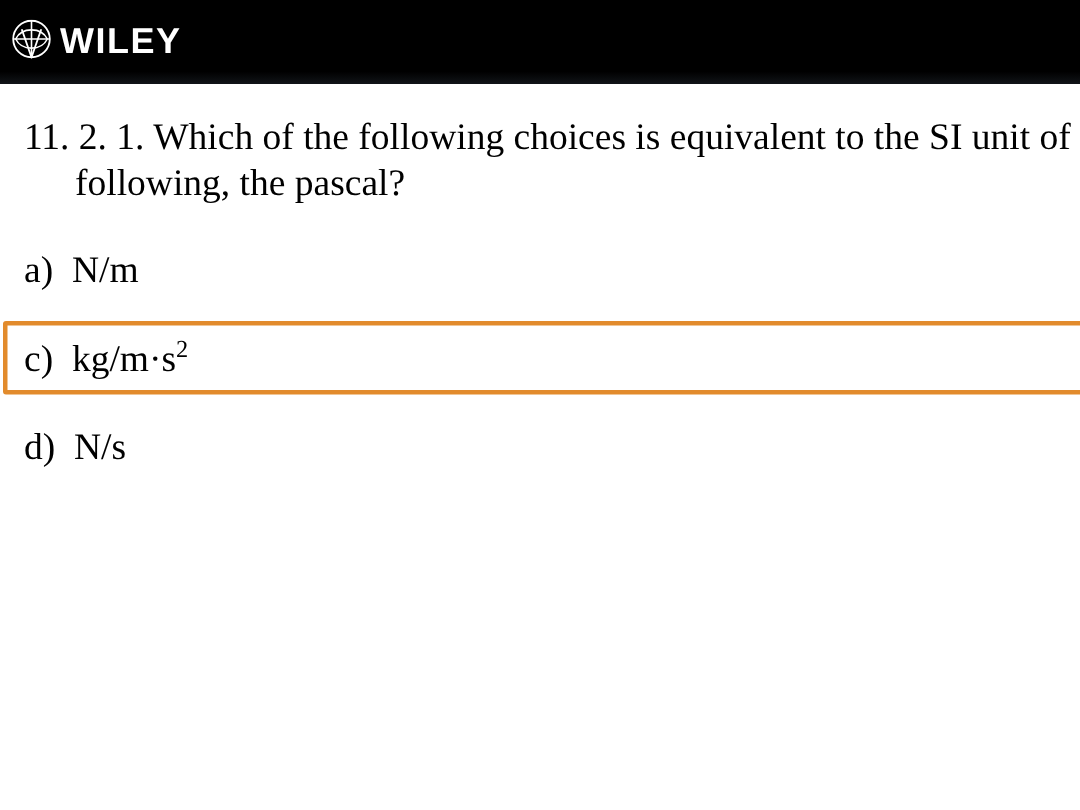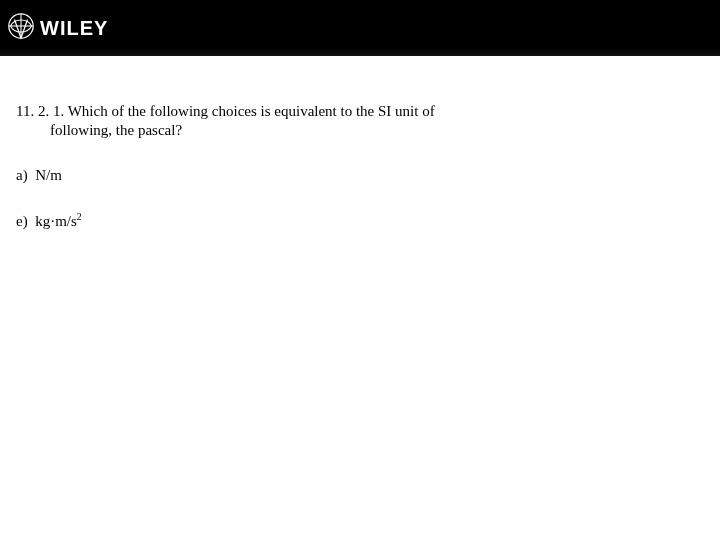--- a/index.html
+++ b/index.html
@@ -21,29 +21,28 @@
     padding-left: 8px;
   }
   .logo {
     display: flex;
     align-items: center;
     gap: 6px;
   }
   .logo-text {
     font-family: Arial, Helvetica, sans-serif;
     font-weight: 700;
-    font-size: 20px;
+    font-size: 24px;
     letter-spacing: 1px;
   }
   .content {
     padding: 20px 4px 0 16px;
     color: #000000;
-    font-size: 15px;
+    font-size: 25px;
     line-height: 1.25;
-    margin-top: 26px;
   }
   .question {
     margin-bottom: 26px;
   }
   .question .q-line2 {
     padding-left: 34px;
   }
   .choices {
     display: flex;
     flex-direction: column;
@@ -105,23 +104,30 @@
   <div class="choices">
 
     <div class="choice-row">
       <span class="choice-text">
         <span>a)</span>&nbsp;
         <span>N/m</span><span class="sup"></span>
       </span>
     </div>
 
 
-
+    <div class="choice-row">
+      <div class="highlight-box"></div>
+      <span class="choice-text">
+        <span>c)</span>&nbsp;
+        <span>kg/m·s</span><span class="sup">2</span>
+      </span>
+    </div>
 
     <div class="choice-row">
       <span class="choice-text">
-        <span>e)</span>&nbsp;
-        <span>kg·m/s</span><span class="sup">2</span>
+        <span>d)</span>&nbsp;
+        <span>N/s</span><span class="sup"></span>
       </span>
     </div>
+
 
   </div>
 </div>
 
 </body></html>

